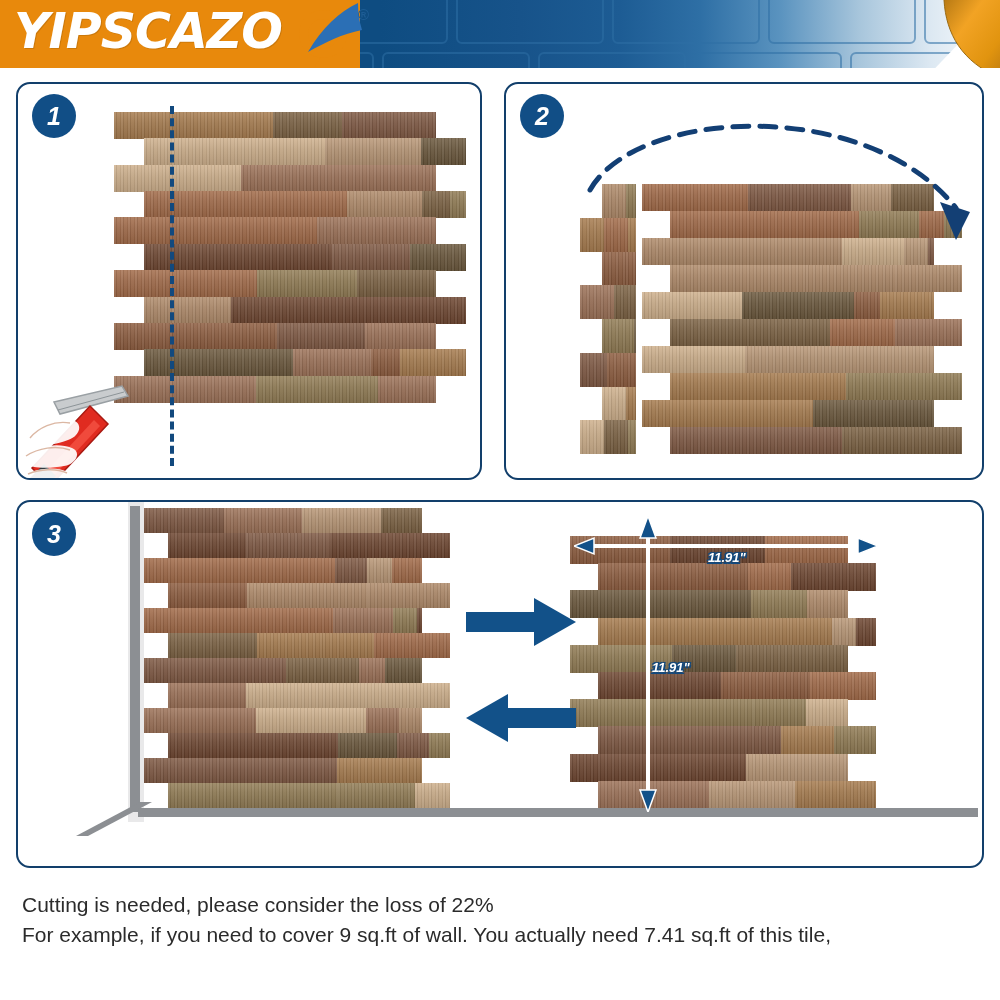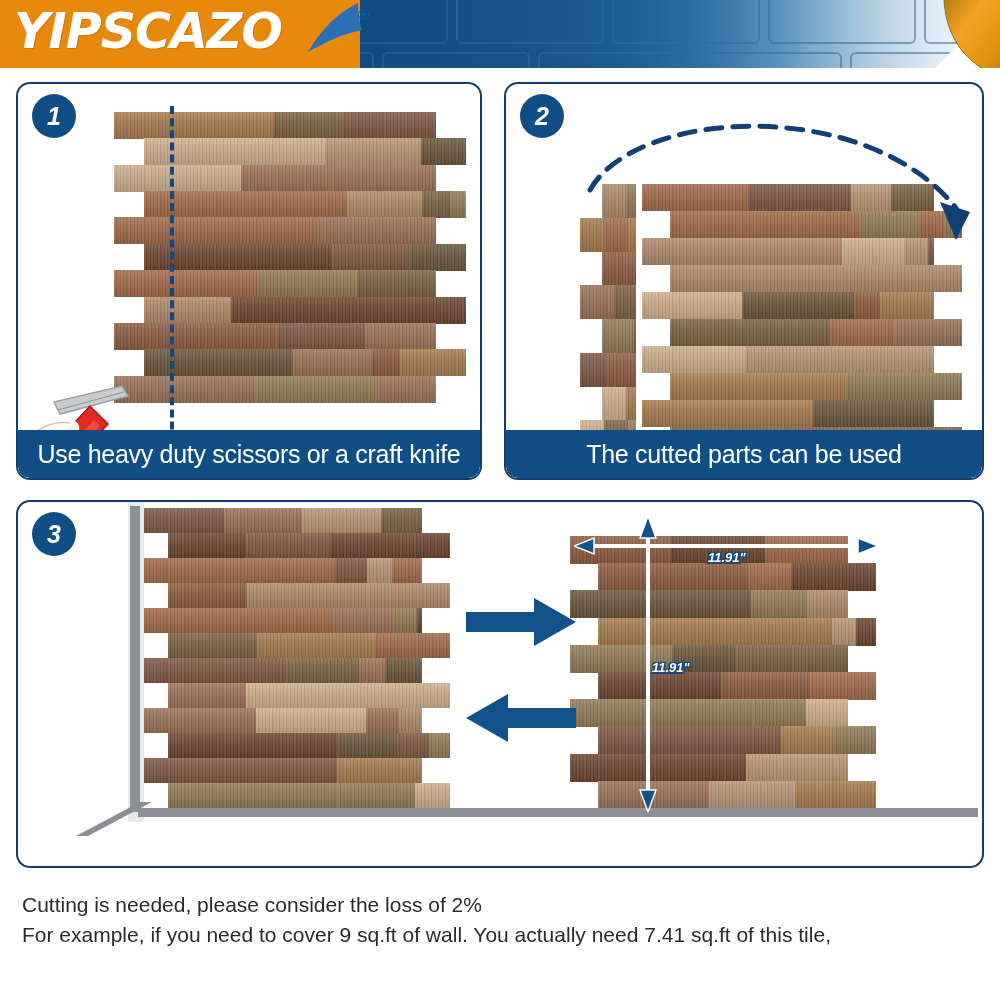--- a/index.html
+++ b/index.html
@@ -239,21 +239,20 @@
         <path d="M0 72 C12 62, 34 58, 48 64 C58 68, 52 80, 40 82 C24 85, 8 84, 0 80 Z"></path>
         <path d="M2 90 C14 84, 32 82, 44 88 C52 92, 46 102, 34 104 C20 106, 6 102, 2 98 Z"></path>
       </g>
       <g fill="none" stroke="#d8b09a" stroke-width="1.4" opacity=".9">
         <path d="M6 54 C14 44, 30 36, 46 39"></path>
         <path d="M2 72 C14 64, 32 61, 46 66"></path>
         <path d="M4 90 C16 85, 32 84, 43 89"></path>
       </g>
     </svg>
 
-    <div class="caption">Use heavy duty scissors or a craft knife</div>
   </div>
 
   <div class="panel" id="panel2">
     <div class="badge" style="left:14px;top:10px;">2</div>
 
     <div class="tile" id="tile2a" style="left:74px;top:100px;width:56px;height:270px;">
         <div class="row" style="top: 0px; height: 34px; left: 22px; width: 34px;">
           <div class="plank" style="width: 24px; flex: 0 0 24px; background: linear-gradient(rgb(184, 151, 122) 0%, rgb(168, 135, 106) 40%, rgb(150, 117, 88) 100%);"></div>
           <div class="plank" style="width: 32px; flex: 0 0 32px; background: linear-gradient(rgb(157, 138, 103) 0%, rgb(141, 122, 87) 40%, rgb(123, 104, 69) 100%);"></div>
         </div>
@@ -340,21 +339,20 @@
           <div class="plank" style="width: 172px; flex: 0 0 172px; background: linear-gradient(rgb(141, 107, 88) 0%, rgb(125, 91, 72) 40%, rgb(107, 73, 54) 100%);"></div>
           <div class="plank" style="width: 120px; flex: 0 0 120px; background: linear-gradient(rgb(138, 115, 88) 0%, rgb(122, 99, 72) 40%, rgb(104, 81, 54) 100%);"></div>
         </div>
       </div>
 
     <svg style="position:absolute;left:60px;top:6px;width:420px;height:180px;z-index:21;" viewBox="0 0 420 180">
       <path d="M24 100 C70 18, 300 6, 390 118" fill="none" stroke="#133f74" stroke-width="5" stroke-dasharray="16 11" stroke-linecap="round"></path>
       <path d="M390 150 L374 112 L404 122 Z" fill="#133f74"></path>
     </svg>
 
-    <div class="caption">The cutted parts can be used</div>
   </div>
 
   <div class="panel" id="panel3">
     <div class="badge" style="left:14px;top:10px;">3</div>
 
     <div class="wall-shade" style="left:110px;top:0px;width:16px;height:320px;"></div>
     <div class="wall-edge" style="left:112px;top:4px;width:10px;height:306px;"></div>
     <svg style="position:absolute;left:56px;top:300px;width:80px;height:36px;z-index:6;" viewBox="0 0 80 36">
       <path d="M66 0 L78 0 L14 34 L2 34 Z" fill="#8c8f93"></path>
     </svg>
@@ -498,17 +496,17 @@
     <svg class="dim-line" style="left:616px;top:14px;width:28px;height:296px;" viewBox="0 0 28 296">
       <line x1="14" y1="14" x2="14" y2="282" stroke="#ffffff" stroke-width="4"></line>
       <path d="M14 0 L6 22 L22 22 Z" fill="#125189" stroke="#ffffff" stroke-width="1.5"></path>
       <path d="M14 296 L6 274 L22 274 Z" fill="#125189" stroke="#ffffff" stroke-width="1.5"></path>
     </svg>
     <div class="dim-label" style="left:634px;top:158px;">11.91"</div>
 
   </div>
 
   <div class="footer">
-    <div>Cutting is needed, please consider the loss of 2%</div>
+    <div>Cutting is needed, please consider the loss of 22%</div>
     <div>For example, if you need to cover 9 sq.ft of wall. You actually need 7.41 sq.ft of this tile,</div>
   </div>
 
 </div>
 
 </body></html>

